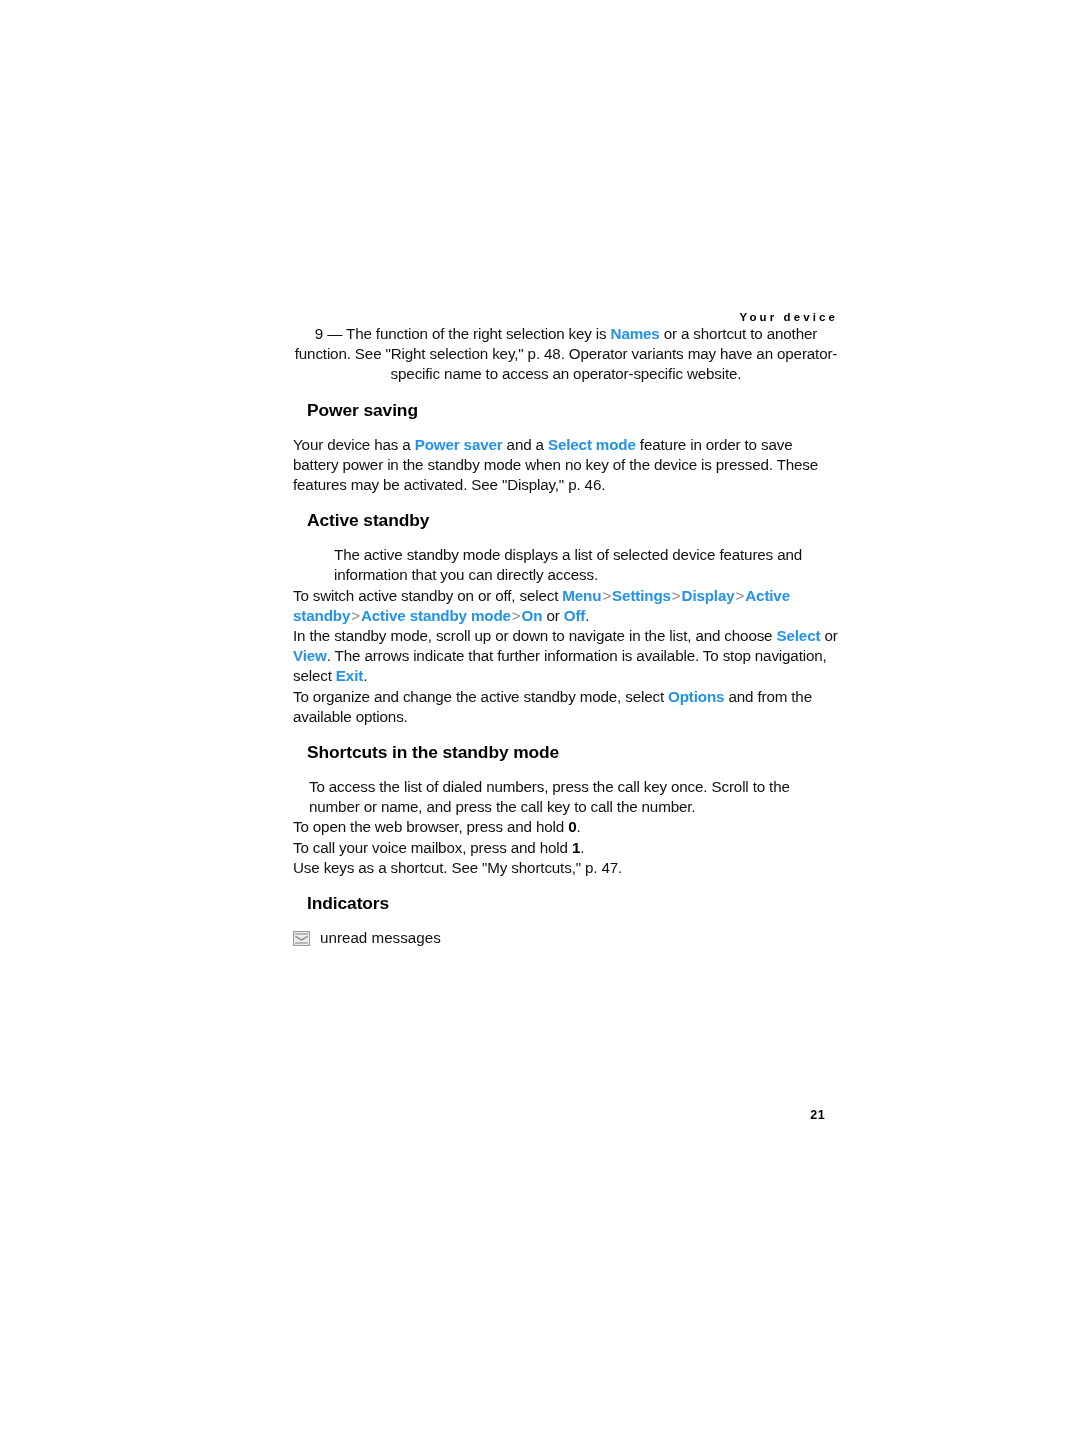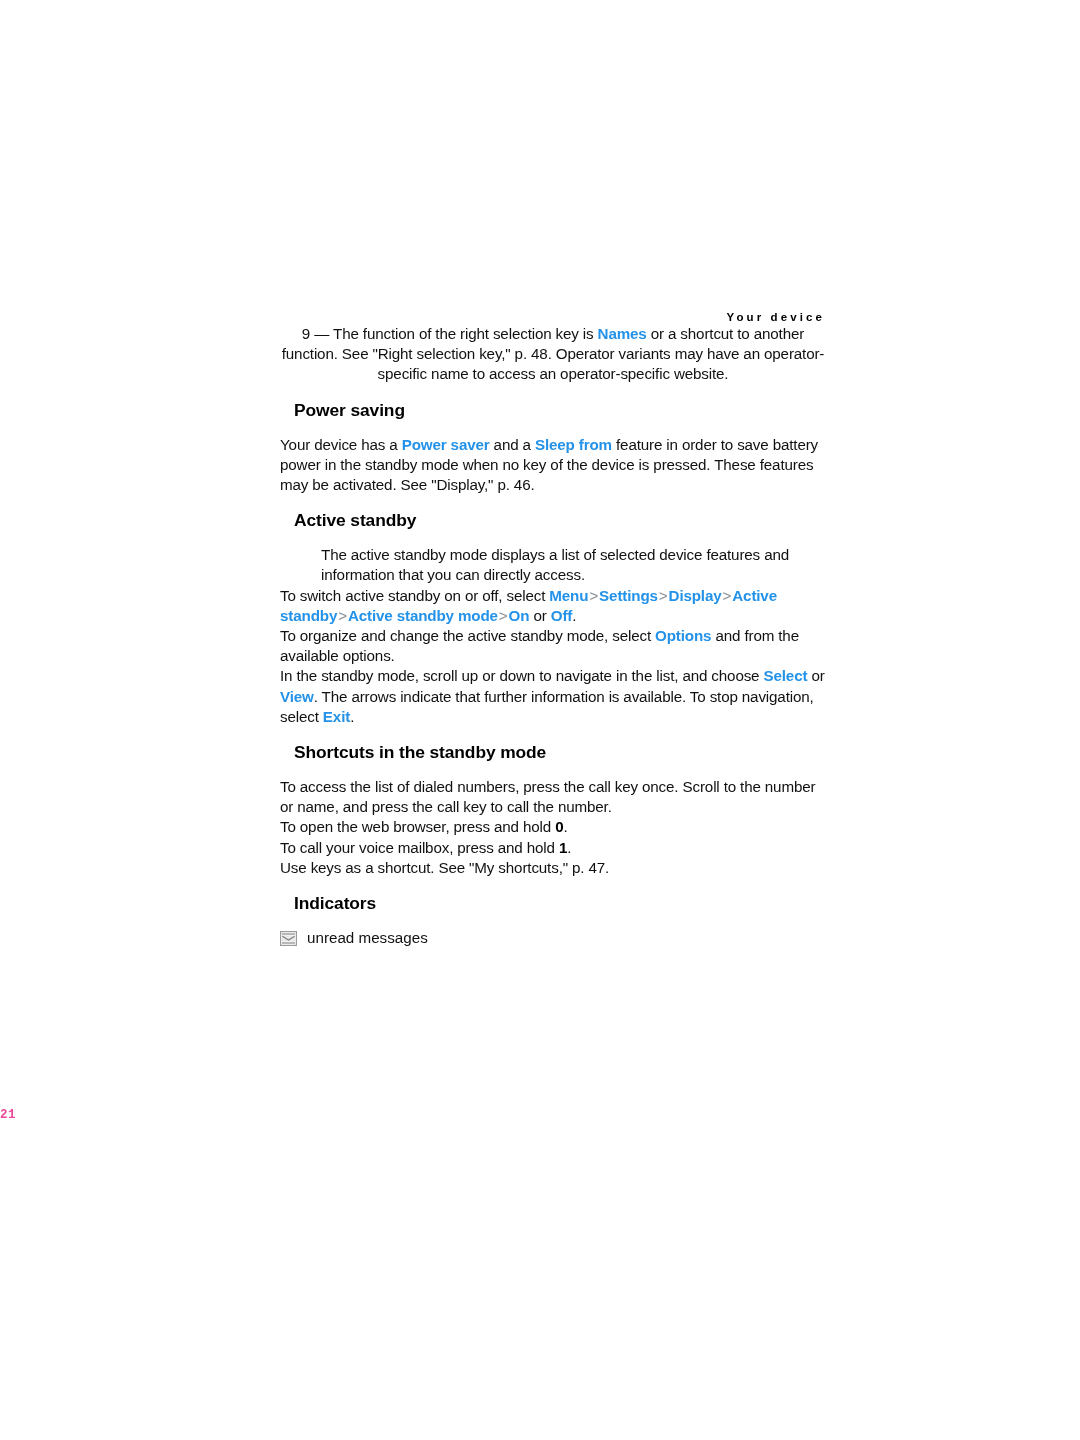--- a/index.html
+++ b/index.html
@@ -11,21 +11,21 @@
     position: relative;
     width: 1080px;
     height: 1440px;
     background: #ffffff;
     font-family: "Liberation Sans", sans-serif;
     color: #000000;
     overflow: hidden;
   }
   .content {
     position: absolute;
-    left: 280px;
+    left: 293px;
     top: 310px;
     width: 546px;
   }
   .running-header {
     text-align: right;
     font-size: 11.5px;
     font-weight: bold;
     letter-spacing: 3.1px;
     color: #000000;
     margin: 0 0 0 0;
@@ -87,56 +87,55 @@
     font-size: 15.2px;
     line-height: 20px;
     color: #111111;
   }
 
   .folio {
     position: absolute;
     left: 0;
     top: 1108px;
     width: 825px;
-    text-align: left;
+    text-align: right;
     font-size: 12.5px;
     font-weight: bold;
-    color: #ec4899;
+    color: #000000;
     letter-spacing: 0.4px;
-    font-family: Liberation Mono, monospace;
   }
 </style>
 </head>
 <body>
 
 <div class="page">
 
   <div class="content">
 
     <div class="running-header">Your device</div>
 
     <p class="body-text para gap-first"><span>9 — The function of the right selection key is </span><span class="lnk">Names</span><span> or a shortcut to another function. See "Right selection key," p. 48. Operator variants may have an operator-specific name to access an operator-specific website.</span></p>
 
     <h2 class="heading h-gap-1">Power saving</h2>
 
-    <p class="body-text para" style="margin-top:9px;"><span>Your device has a </span><span class="lnk">Power saver</span><span> and a </span><span class="lnk">Sleep from</span><span> feature in order to save battery power in the standby mode when no key of the device is pressed. These features may be activated. See "Display," p. 46.</span></p>
+    <p class="body-text para" style="margin-top:9px;"><span>Your device has a </span><span class="lnk">Power saver</span><span> and a </span><span class="lnk">Select mode</span><span> feature in order to save battery power in the standby mode when no key of the device is pressed. These features may be activated. See "Display," p. 46.</span></p>
 
     <h2 class="heading h-gap-2">Active standby</h2>
 
     <p class="body-text para" style="margin-top:10px;margin-left:41px;">The active standby mode displays a list of selected device features and information that you can directly access.</p>
 
     <p class="body-text para gap-para"><span>To switch active standby on or off, select </span><span class="lnk">Menu</span><span class="sep">&gt;</span><span class="lnk">Settings</span><span class="sep">&gt;</span><span class="lnk">Display</span><span class="sep">&gt;</span><span class="lnk">Active standby</span><span class="sep">&gt;</span><span class="lnk">Active standby mode</span><span class="sep">&gt;</span><span class="lnk">On</span><span> or </span><span class="lnk">Off</span><span>.</span></p>
 
+    <p class="body-text para gap-para"><span>In the standby mode, scroll up or down to navigate in the list, and choose </span><span class="lnk">Select</span><span> or </span><span class="lnk">View</span><span>. The arrows indicate that further information is available. To stop navigation, select </span><span class="lnk">Exit</span><span>.</span></p>
+
     <p class="body-text para gap-para"><span>To organize and change the active standby mode, select </span><span class="lnk">Options</span><span> and from the available options.</span></p>
-
-    <p class="body-text para gap-para"><span>In the standby mode, scroll up or down to navigate in the list, and choose </span><span class="lnk">Select</span><span> or </span><span class="lnk">View</span><span>. The arrows indicate that further information is available. To stop navigation, select </span><span class="lnk">Exit</span><span>.</span></p>
 
     <h2 class="heading h-gap-2">Shortcuts in the standby mode</h2>
 
-    <p class="body-text para" style="margin-top:10px;">To access the list of dialed numbers, press the call key once. Scroll to the number or name, and press the call key to call the number.</p>
+    <p class="body-text para" style="margin-top:10px;margin-left:16px;">To access the list of dialed numbers, press the call key once. Scroll to the number or name, and press the call key to call the number.</p>
 
     <p class="body-text para gap-para"><span>To open the web browser, press and hold </span><span class="bk">0</span><span>.</span></p>
 
     <p class="body-text para gap-para"><span>To call your voice mailbox, press and hold </span><span class="bk">1</span><span>.</span></p>
 
     <p class="body-text para gap-para">Use keys as a shortcut. See "My shortcuts," p. 47.</p>
 
     <h2 class="heading h-gap-2">Indicators</h2>
 
     <div class="indicator-row">

